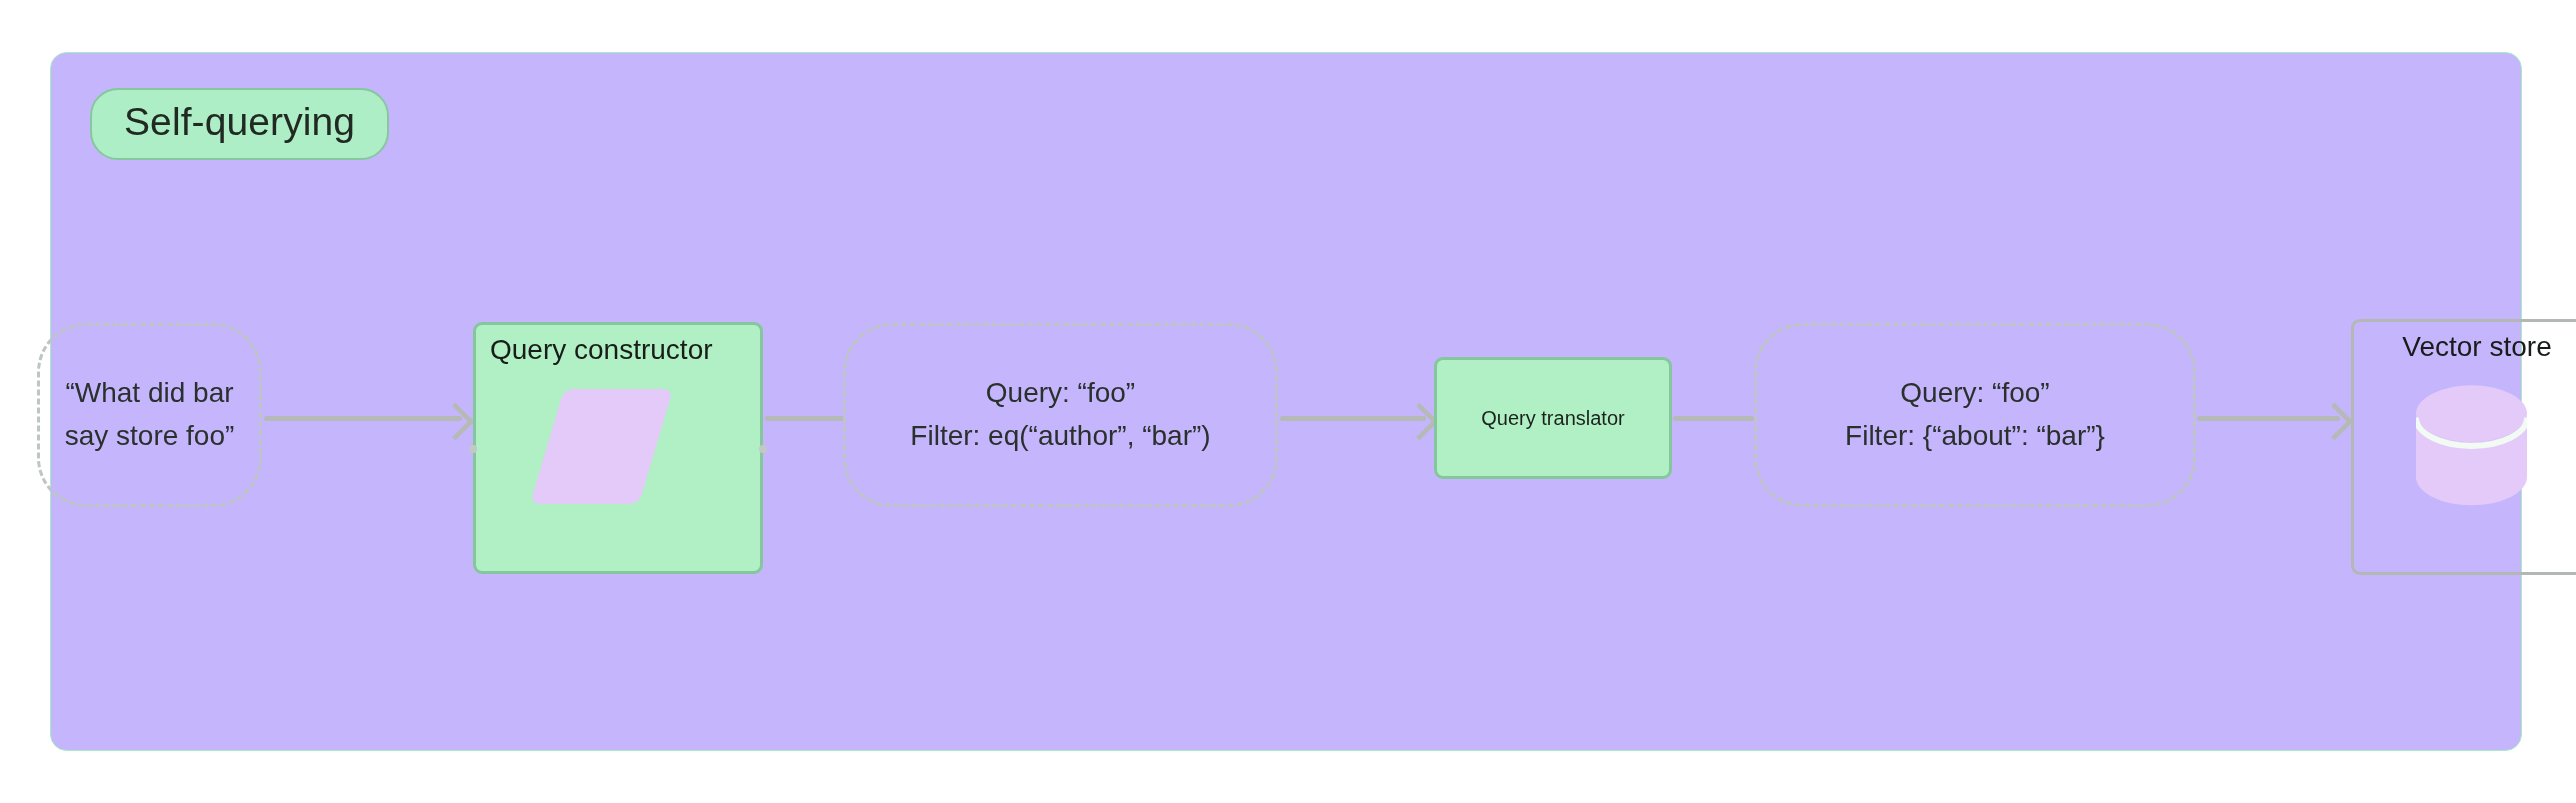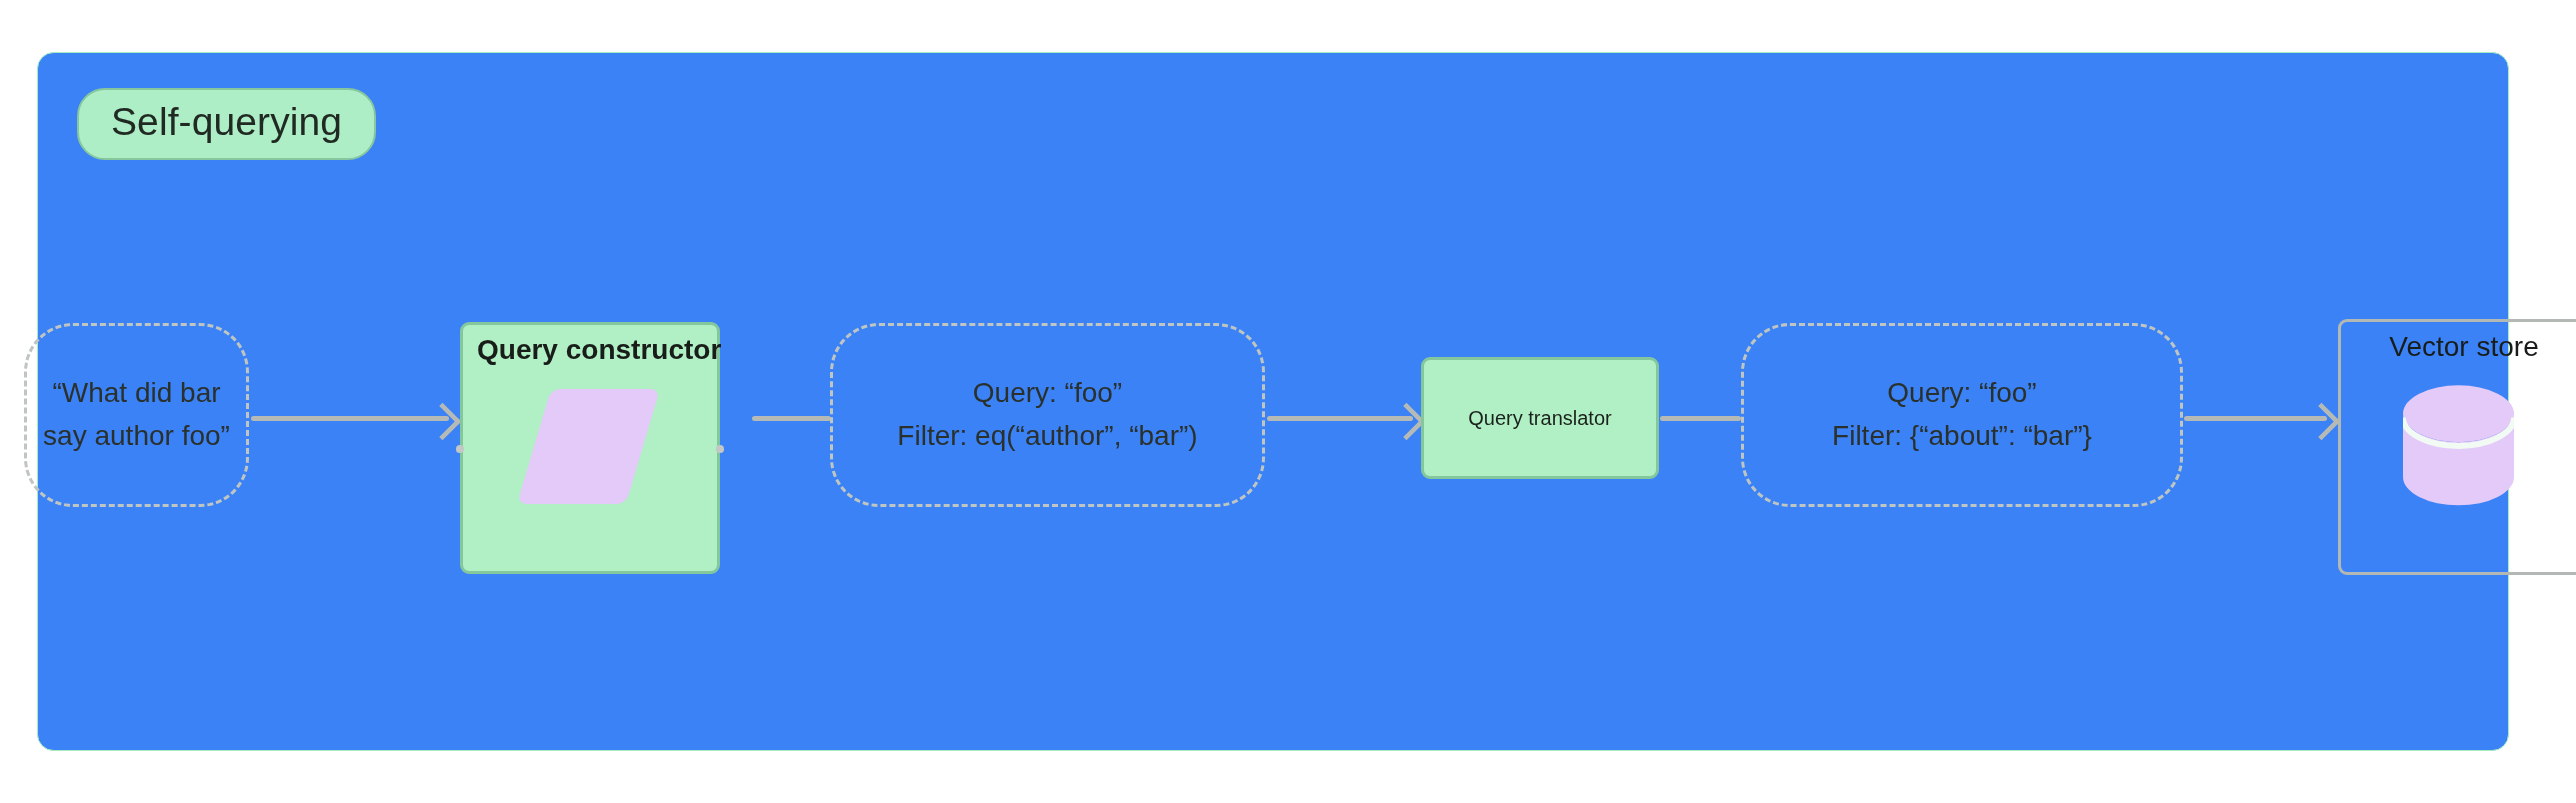--- a/index.html
+++ b/index.html
@@ -18,26 +18,26 @@
   #diagram-canvas {
     position: absolute;
     left: 0;
     top: 0;
     width: 2576px;
     height: 804px;
   }
 
   .group-frame {
     position: absolute;
-    left: 37px;
+    left: 50px;
     top: 52px;
     width: 2472px;
     height: 699px;
     box-sizing: border-box;
-    background: #3b82f6;
+    background: #c4b5fd;
     border: 1.9px solid #a6edbf;
     border-radius: 16.7px;
   }
 
   .group-badge {
     position: absolute;
     left: 39px;
     top: 35px;
     box-sizing: border-box;
     background: #aeeec6;
@@ -162,29 +162,29 @@
 <body>
 
 <div id="diagram-canvas">
 
   <div class="group-frame">
 
     <div class="group-badge">Self-querying</div>
 
     <div class="node node-dashed" style="left:-14px; top:270px; width:225px; height:184px;">
       <div class="line">“What did bar</div>
-      <div class="line">say author foo”</div>
+      <div class="line">say store foo”</div>
     </div>
 
     <div class="connector" style="left:213px; top:363px; width:209px; height:5.2px;">
       <div class="conn-line" style="left:0; width:198px;"></div>
       <div class="conn-head" style="left:178px;"></div>
     </div>
 
-    <div class="node node-green" style="left:422px; top:269px; width:260px; height:252px;font-weight:bold;">
+    <div class="node node-green" style="left:422px; top:269px; width:290px; height:252px;">
       <div class="node-green-title">Query constructor</div>
       <div class="parallelogram" style="left:71px; top:64px; width:109px; height:115px;"></div>
       <div class="port-dot" style="left:-7px; top:120px;"></div>
       <div class="port-dot" style="right:-7px; top:120px;"></div>
     </div>
 
     <div class="connector" style="left:714px; top:363px; width:81px; height:5.2px;">
       <div class="conn-line" style="left:0; width:79px;"></div>
     </div>
 

